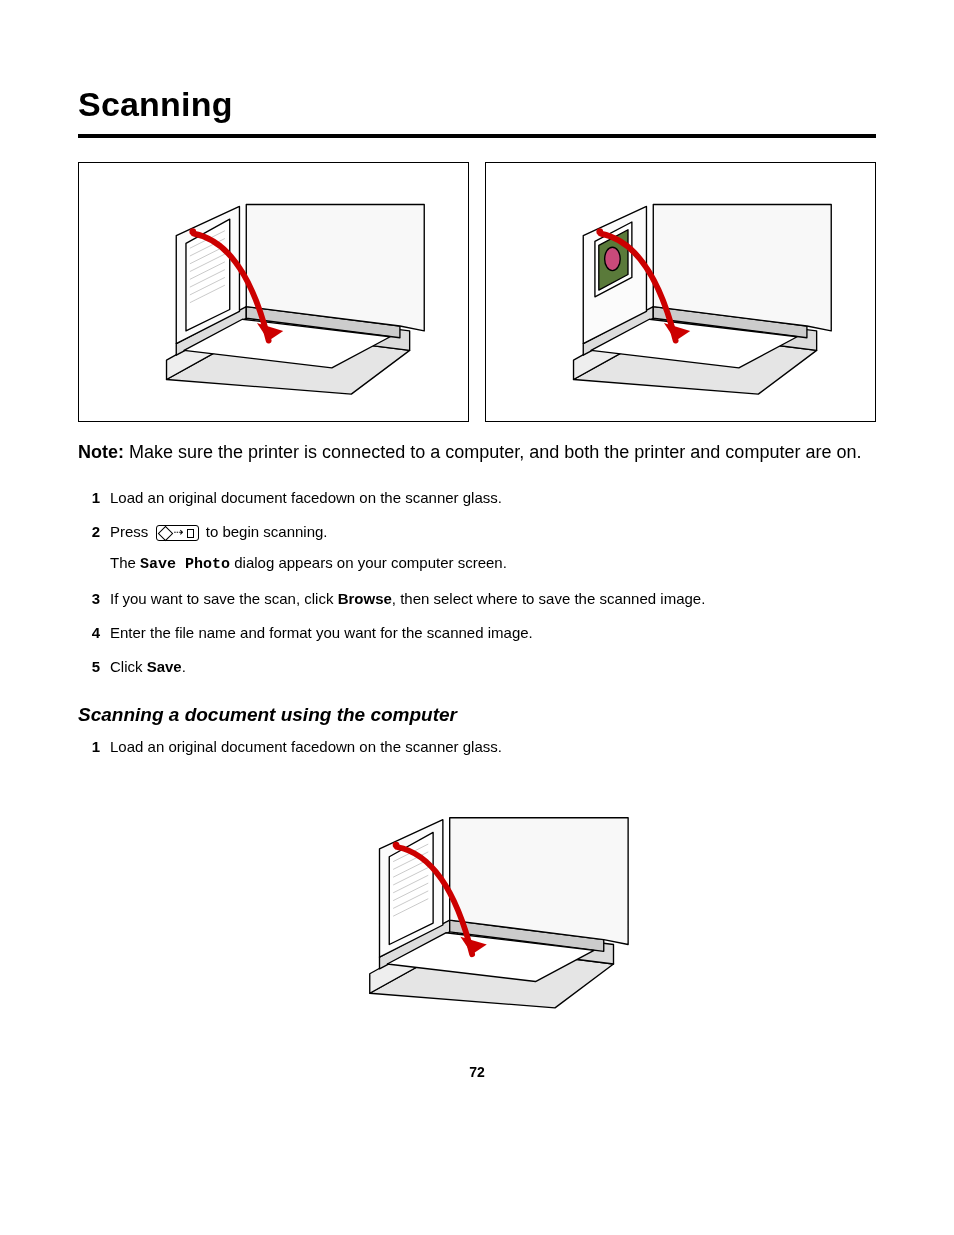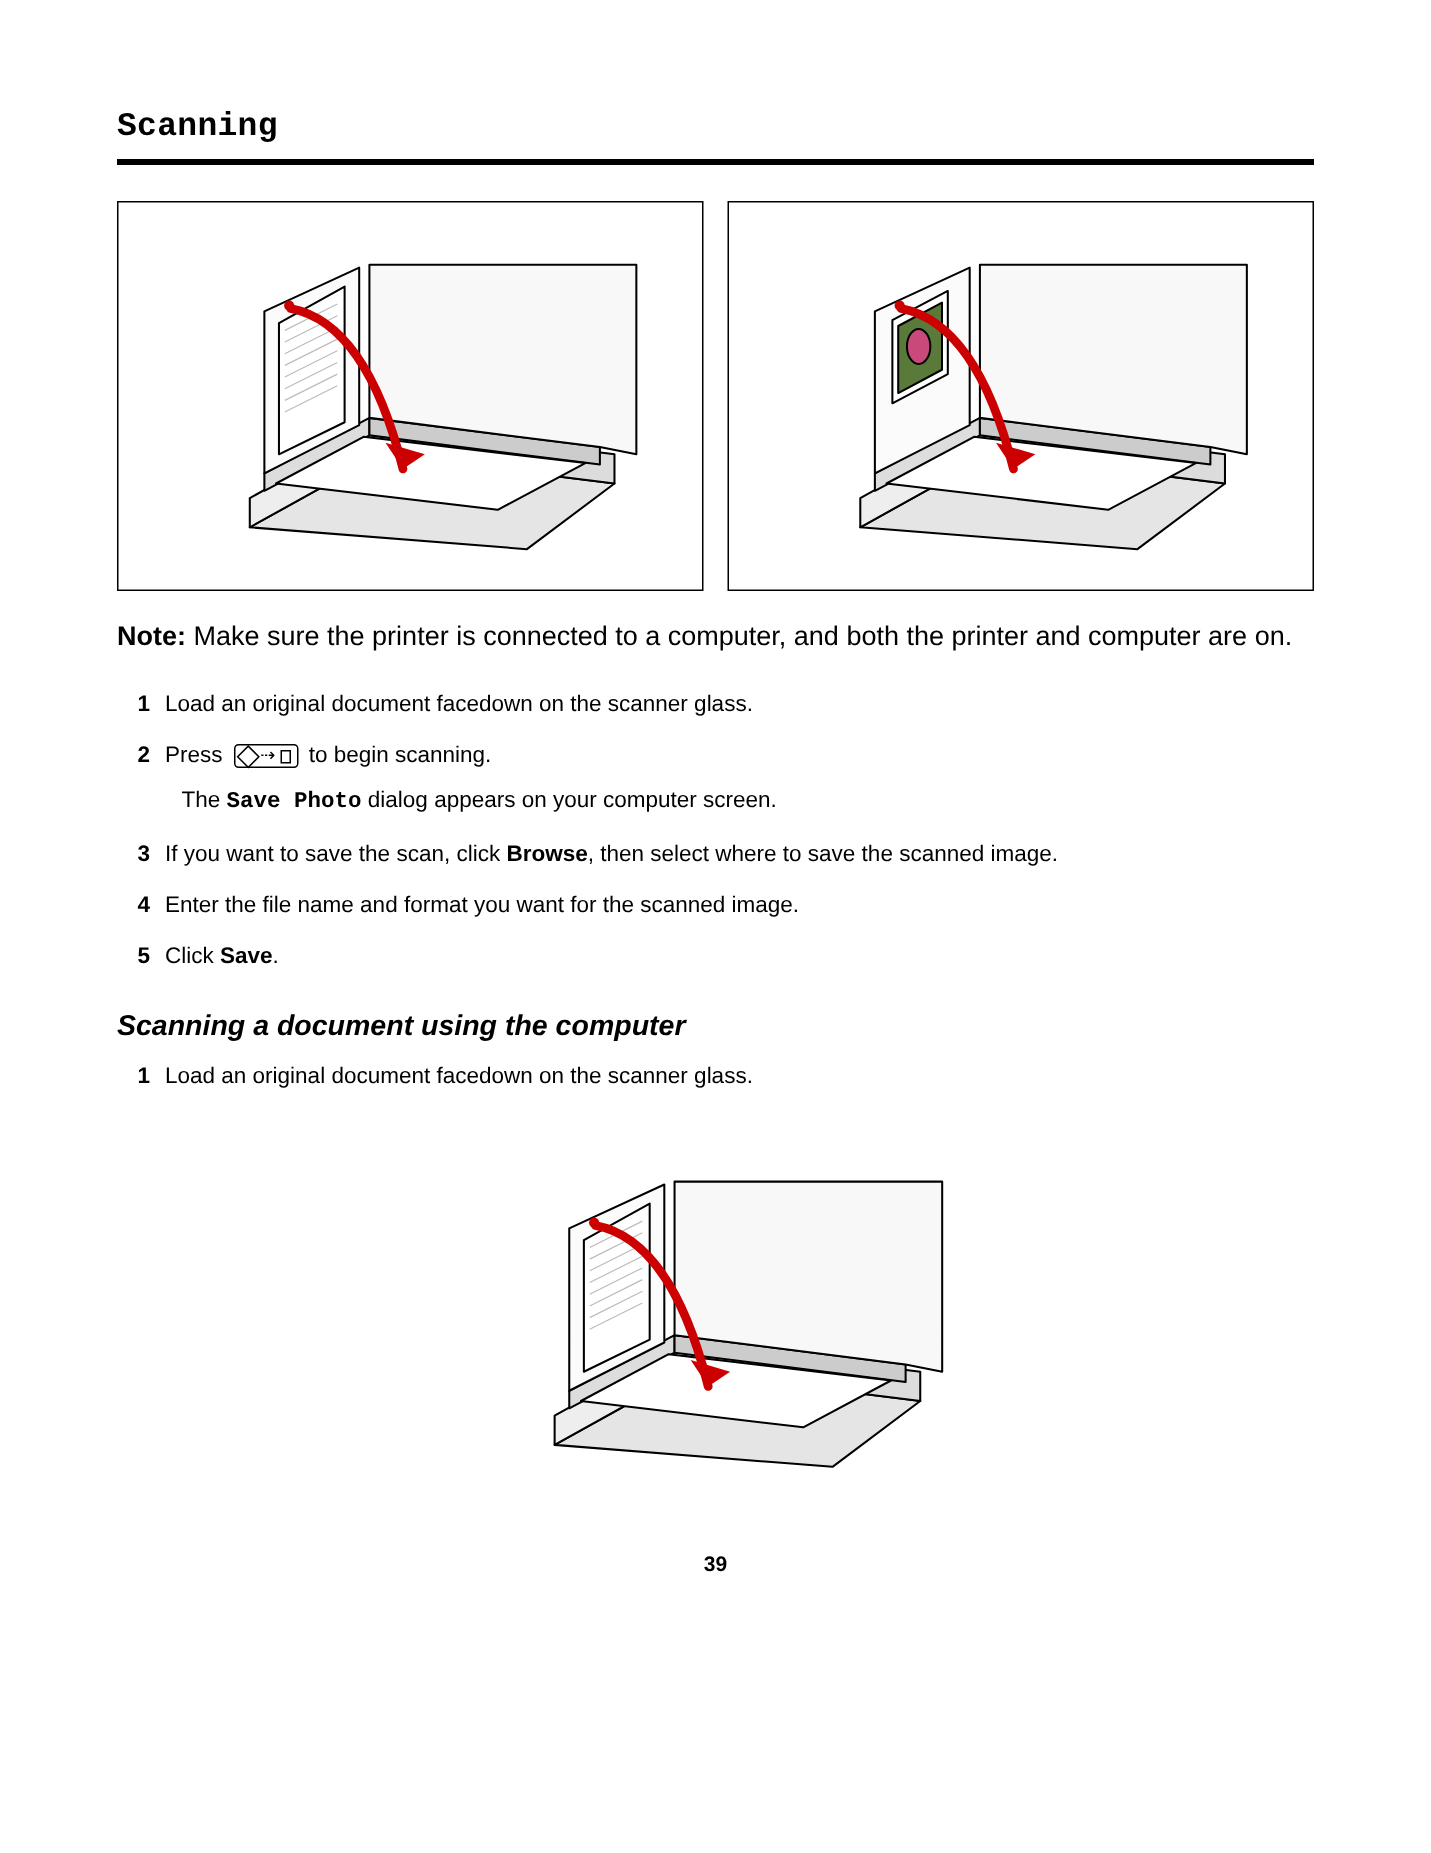--- a/index.html
+++ b/index.html
@@ -11,25 +11,24 @@
     font-size: 15px;
     line-height: 1.35;
   }
   .page {
     width: 954px;
     margin: 0 auto;
     padding: 70px 78px 40px 78px;
     box-sizing: border-box;
   }
   h1 {
-    font-size: 22px;
-    font-weight: bold;
-    margin: 0 0 6px 0;
+    font-size: 34px;
+    font-weight: bold;
+    margin: 12px 0 6px 0;
     letter-spacing: 0.2px;
-    font-family: Liberation Mono, monospace;
   }
   .rule {
     border: none;
     border-top: 4px solid #000;
     margin: 0 0 24px 0;
   }
   .figrow {
     display: flex;
     gap: 16px;
     margin-bottom: 18px;
@@ -76,21 +75,20 @@
     font-weight: bold;
     font-size: 15px;
     text-align: right;
     margin-right: 10px;
   }
   ol.steps > li > .body {
     flex: 1;
   }
   .sub {
     margin-top: 10px;
-    margin-left: 11px;
   }
   .mono {
     font-family: "Courier New", Courier, monospace;
     font-weight: bold;
   }
   .scan-btn {
     display: inline-flex;
     align-items: center;
     vertical-align: middle;
     border: 1.3px solid #000;
@@ -270,15 +268,15 @@
           <line x1="114" y1="133" x2="150" y2="115"></line>
             <line x1="114" y1="141" x2="150" y2="123"></line>
         </g>
       </g>
       <path d="M 118 70 Q 170 80 195 180" stroke="#c00" stroke-width="6" fill="none" stroke-linecap="round"></path>
       <polygon points="195,180 183,162 210,170" fill="#c00"></polygon>
       <circle cx="117" cy="68" r="3.5" fill="#c00"></circle>
     </svg>
   </div>
 
-  <div class="pagenum">39</div>
+  <div class="pagenum">72</div>
 
 </div>
 
 </body></html>

